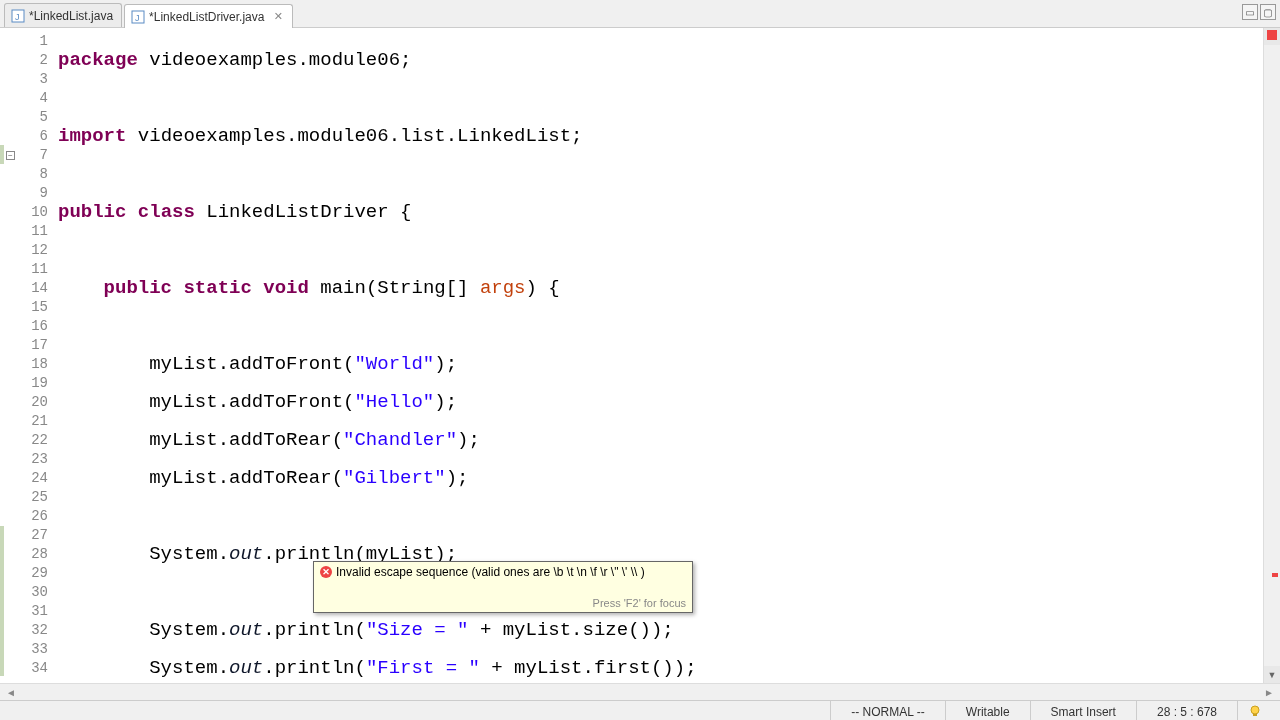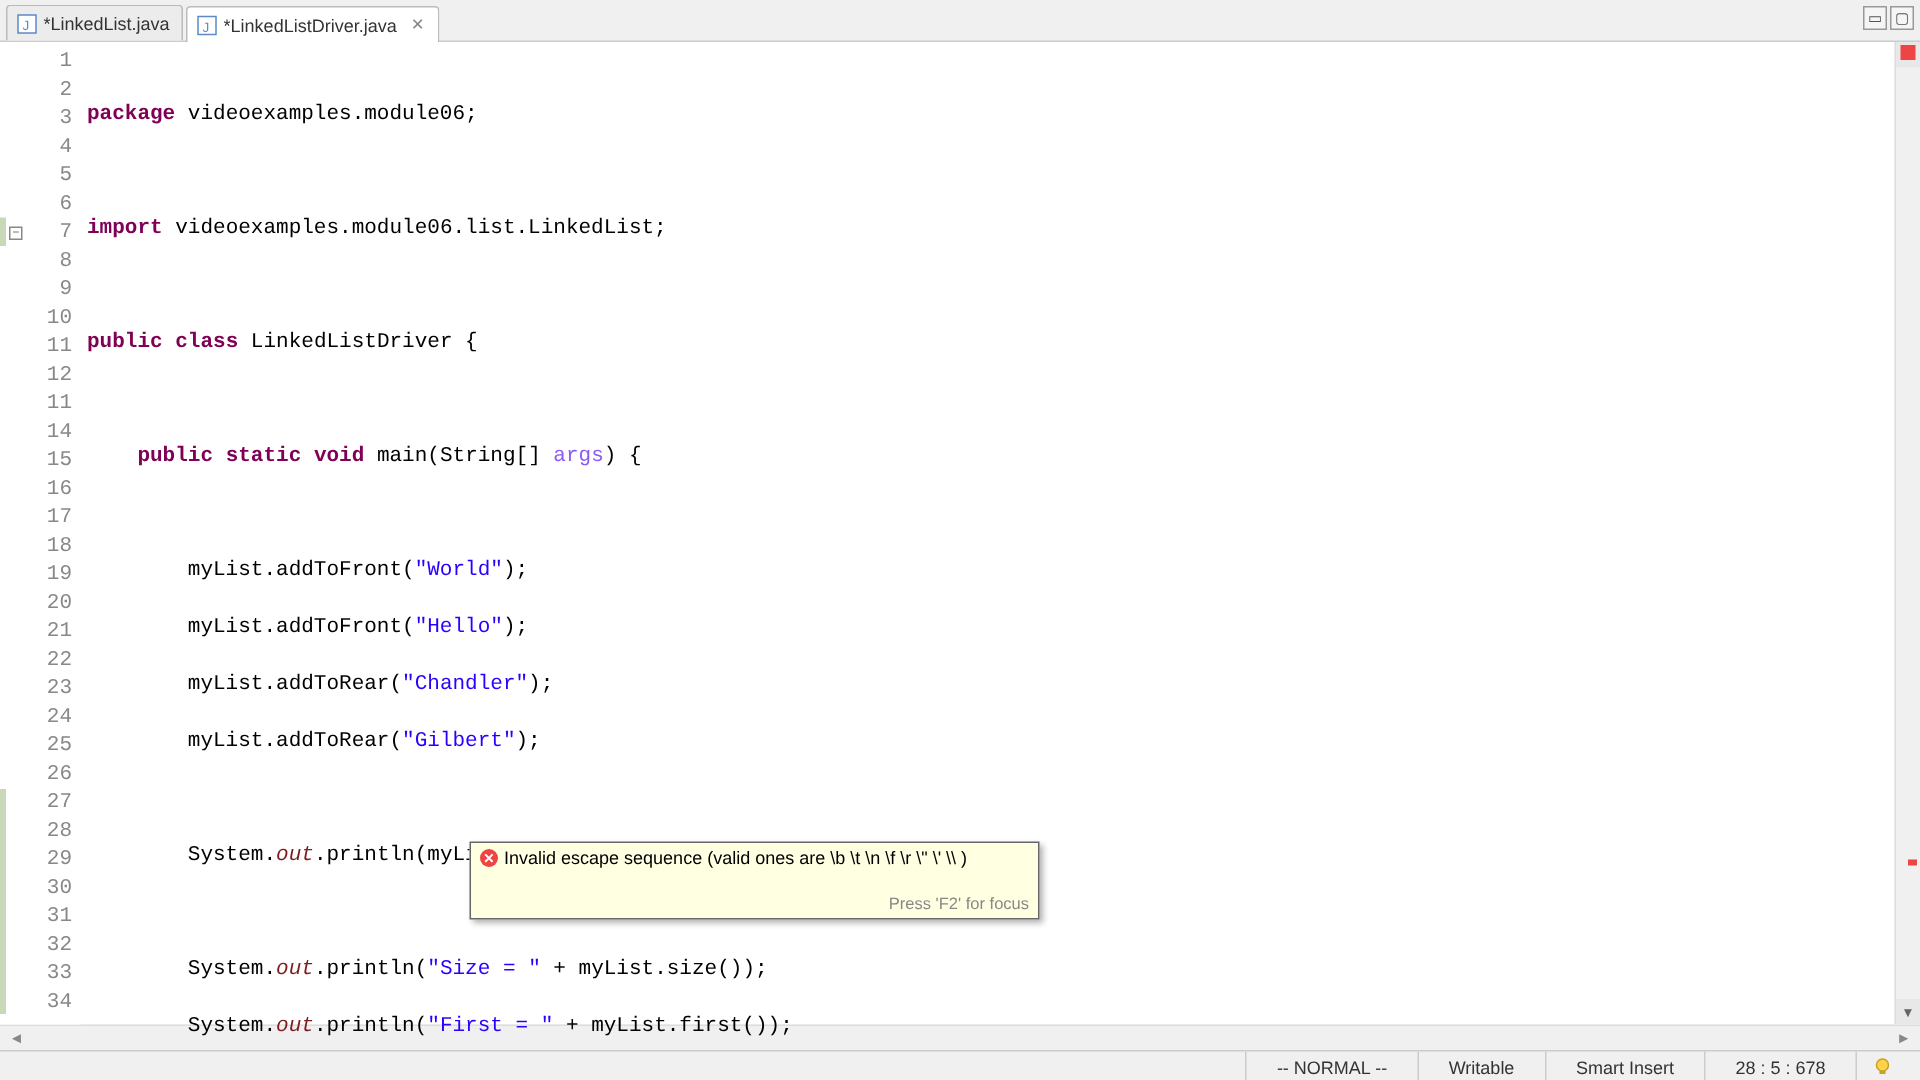--- a/index.html
+++ b/index.html
@@ -108,33 +108,33 @@
     border: 1px solid #888;
     background: #fff;
     font-size: 8px;
     line-height: 7px;
     text-align: center;
     color: #666;
   }
   .code {
     flex: 1;
     font-family: Consolas, "Courier New", monospace;
-    font-size: 14px;
+    font-size: 19px;
     line-height: 19px;
-    padding-top: 20px;
+    padding-top: 4px;
     padding-left: 4px;
     white-space: pre;
     color: #000;
     position: relative;
   }
   .ln { height: 19px; }
   .kw { color: #7f0055; font-weight: bold; }
   .str { color: #2a00ff; }
-  .fld { color: #7f1d1d; font-style: italic; }
-  .param { color: #8b5cf6; }
+  .fld { color: #0f172a; font-style: italic; }
+  .param { color: #c2410c; }
   .tooltip {
     position: absolute;
     left: 313px;
     top: 561px;
     background: #ffffe1;
     border: 1px solid #666;
     box-shadow: 2px 2px 4px rgba(0,0,0,0.3);
     font-family: "Segoe UI", Tahoma, sans-serif;
     font-size: 12px;
     padding: 3px 6px;

